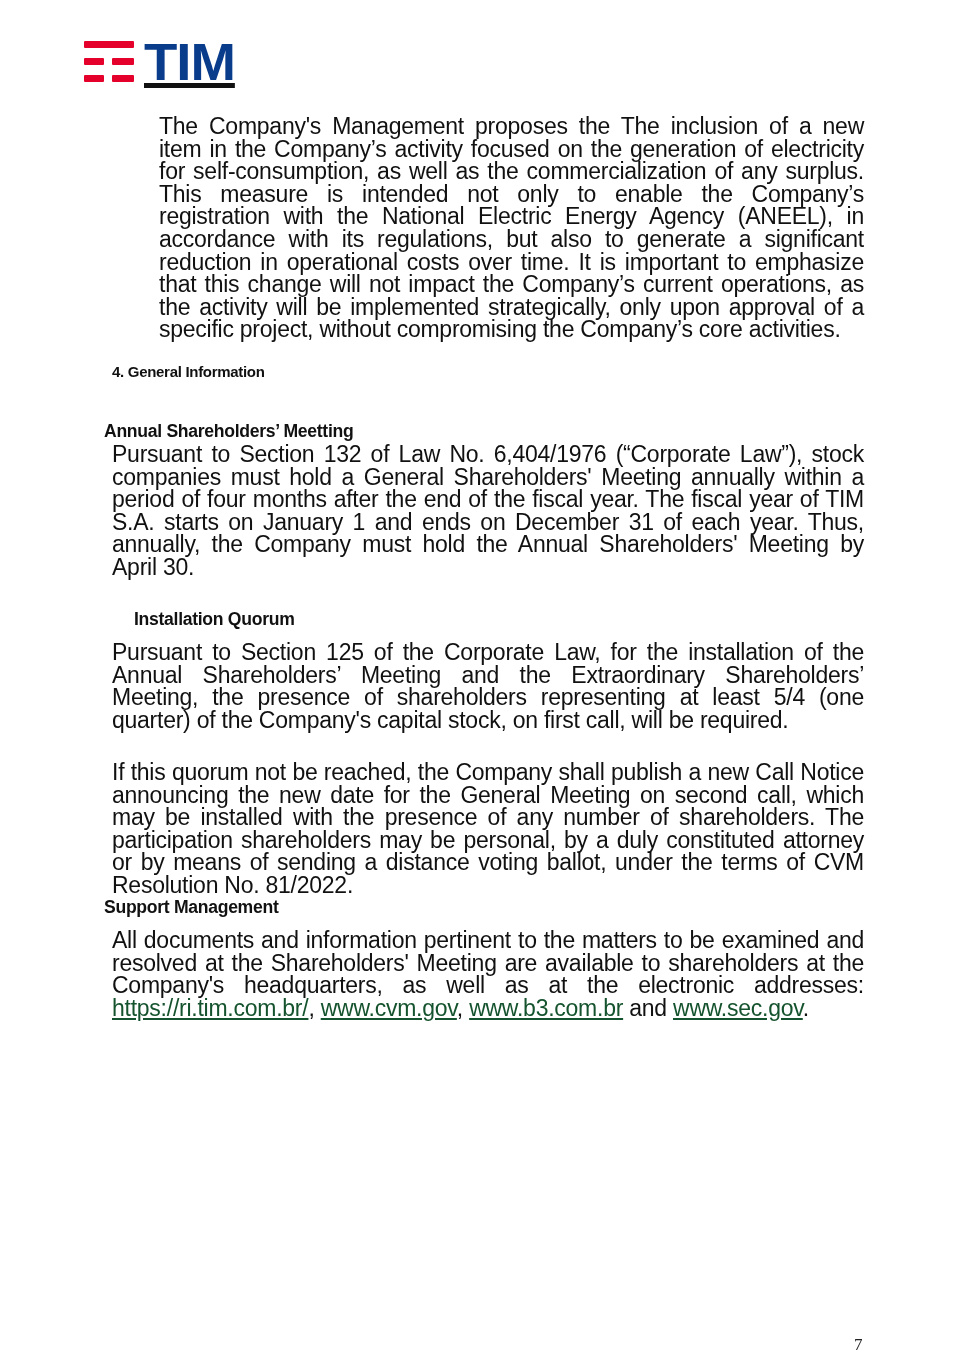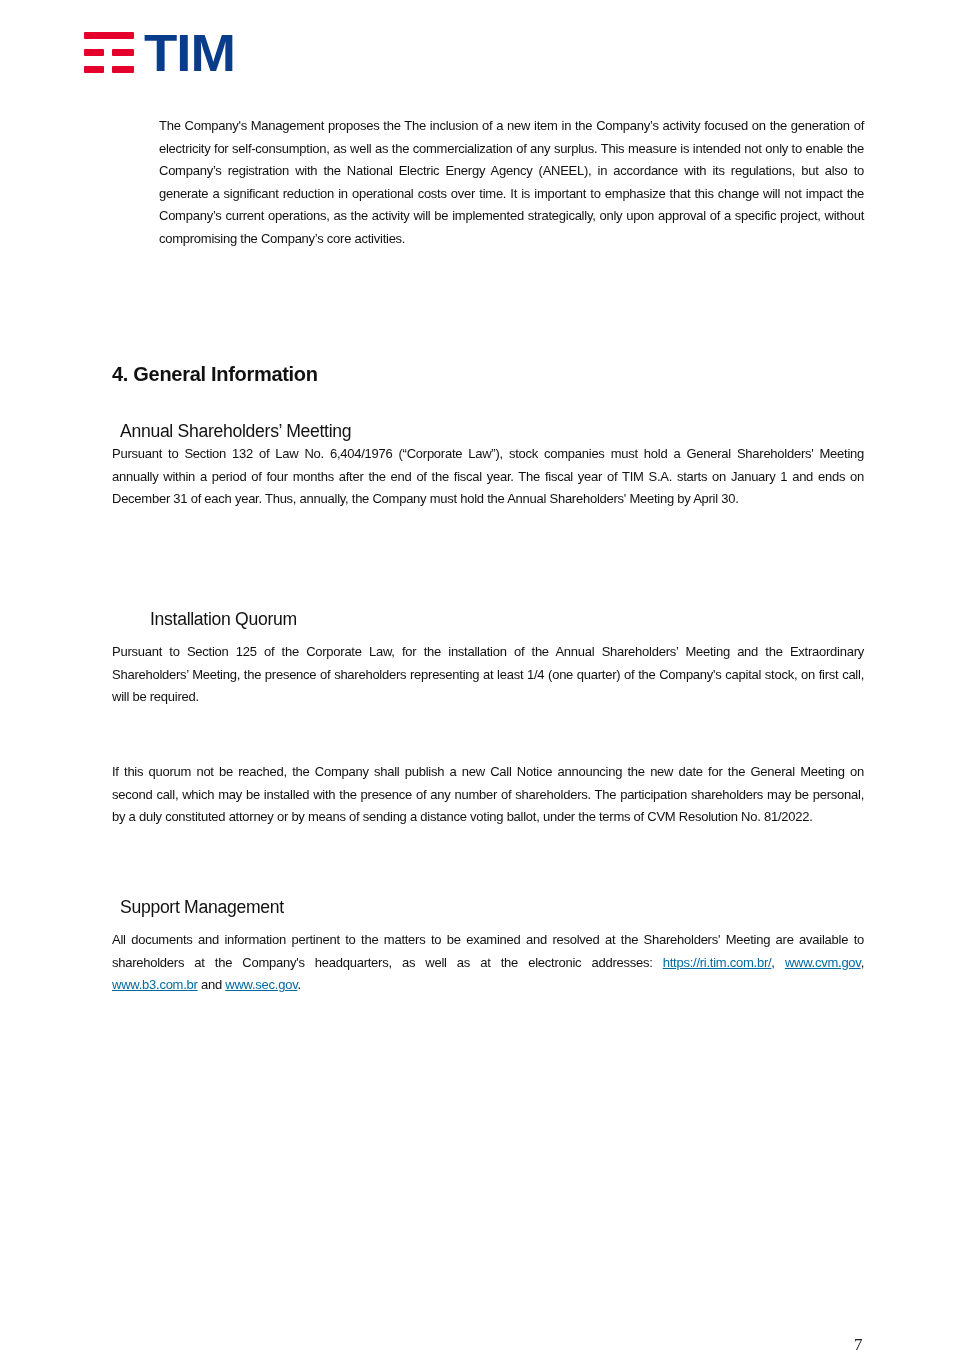--- a/index.html
+++ b/index.html
@@ -11,24 +11,25 @@
       width: 975px;
       height: 1355px;
       position: relative;
       overflow: hidden;
       font-family: "Liberation Sans Narrow", "Liberation Sans", sans-serif;
       color: #111111;
     }
     .logo {
       position: absolute;
       left: 84px;
-      top: 32px;
+      top: 41px;
       height: 42px;
       display: flex;
       align-items: flex-start;
+      text-decoration: underline;
     }
     .logo-mark {
       position: relative;
       width: 50px;
       height: 42px;
     }
     .logo-mark .bar {
       position: absolute;
       background: #e4002b;
       height: 7px;
@@ -40,54 +41,54 @@
       font-weight: bold;
       font-size: 52px;
       line-height: 42px;
       color: #0a3c8c;
       letter-spacing: -1px;
       transform: scaleX(1.05);
       transform-origin: left center;
     }
     .block {
       position: absolute;
-      font-size: 13px;
+      font-size: 23px;
       line-height: 22.6px;
       text-align: justify;
       letter-spacing: -0.25px;
     }
     .block p {
       margin: 0;
     }
     .intro {
       left: 159px;
       top: 115px;
       width: 705px;
     }
     .section-title {
       position: absolute;
       left: 112px;
       top: 363px;
-      font-size: 20px;
+      font-size: 15px;
       font-weight: bold;
       letter-spacing: -0.3px;
     }
     .sub-title {
       position: absolute;
-      left: 120px;
+      left: 104px;
       font-size: 17.6px;
-      font-weight: normal;
+      font-weight: bold;
       letter-spacing: -0.3px;
     }
     .para {
       left: 112px;
       width: 752px;
     }
     a.link {
-      color: #0369a1;
+      color: #14532d;
       text-decoration: underline;
     }
     .page-number {
       position: absolute;
       left: 854px;
       top: 1335px;
       font-family: "Liberation Serif", serif;
       font-size: 17px;
       color: #222;
     }
@@ -112,21 +113,21 @@
 
 <div class="section-title">4. General Information</div>
 
 <div class="sub-title" style="top:421px;">Annual Shareholders’ Meetting</div>
 <div class="block para" style="top:443px;">
   <p>Pursuant to Section 132 of Law No. 6,404/1976 (“Corporate Law”), stock companies must hold a General  Shareholders' Meeting annually within a period of four months after the end of the fiscal year. The fiscal year of TIM S.A. starts on January 1 and ends on December 31 of each year. Thus, annually, the Company must hold the Annual Shareholders' Meeting by April 30.</p>
 </div>
 
 <div class="sub-title" style="top:609px;margin-left:30px;">Installation Quorum</div>
 <div class="block para" style="top:641px;">
-  <p>Pursuant to Section 125 of the Corporate Law, for the installation of the Annual Shareholders’ Meeting and the Extraordinary Shareholders’ Meeting, the presence of shareholders representing at least 1/4 (one quarter) of the Company's capital stock, on first call, will be required.</p>
+  <p>Pursuant to Section 125 of the Corporate Law, for the installation of the Annual Shareholders’ Meeting and the Extraordinary Shareholders’ Meeting, the presence of shareholders representing at least 5/4 (one quarter) of the Company's capital stock, on first call, will be required.</p>
 </div>
 <div class="block para" style="top:761px;">
   <p>If this quorum not be reached, the Company shall publish a new Call Notice announcing the new date for the General Meeting on second call, which may be installed with the presence of any number of shareholders. The participation shareholders may be personal, by a duly constituted attorney or by means of sending a distance voting ballot, under the terms of CVM Resolution No. 81/2022.</p>
 </div>
 
 <div class="sub-title" style="top:897px;">Support Management</div>
 <div class="block para" style="top:929px;">
   <p><span>All documents and information pertinent to the matters to be examined and resolved at the Shareholders' Meeting are available to shareholders at the Company's headquarters, as well as at the electronic addresses: </span><a class="link">https://ri.tim.com.br/</a><span>, </span><a class="link">www.cvm.gov</a><span>, </span><a class="link">www.b3.com.br</a><span> and </span><a class="link">www.sec.gov</a><span>.</span></p>
 </div>
 

